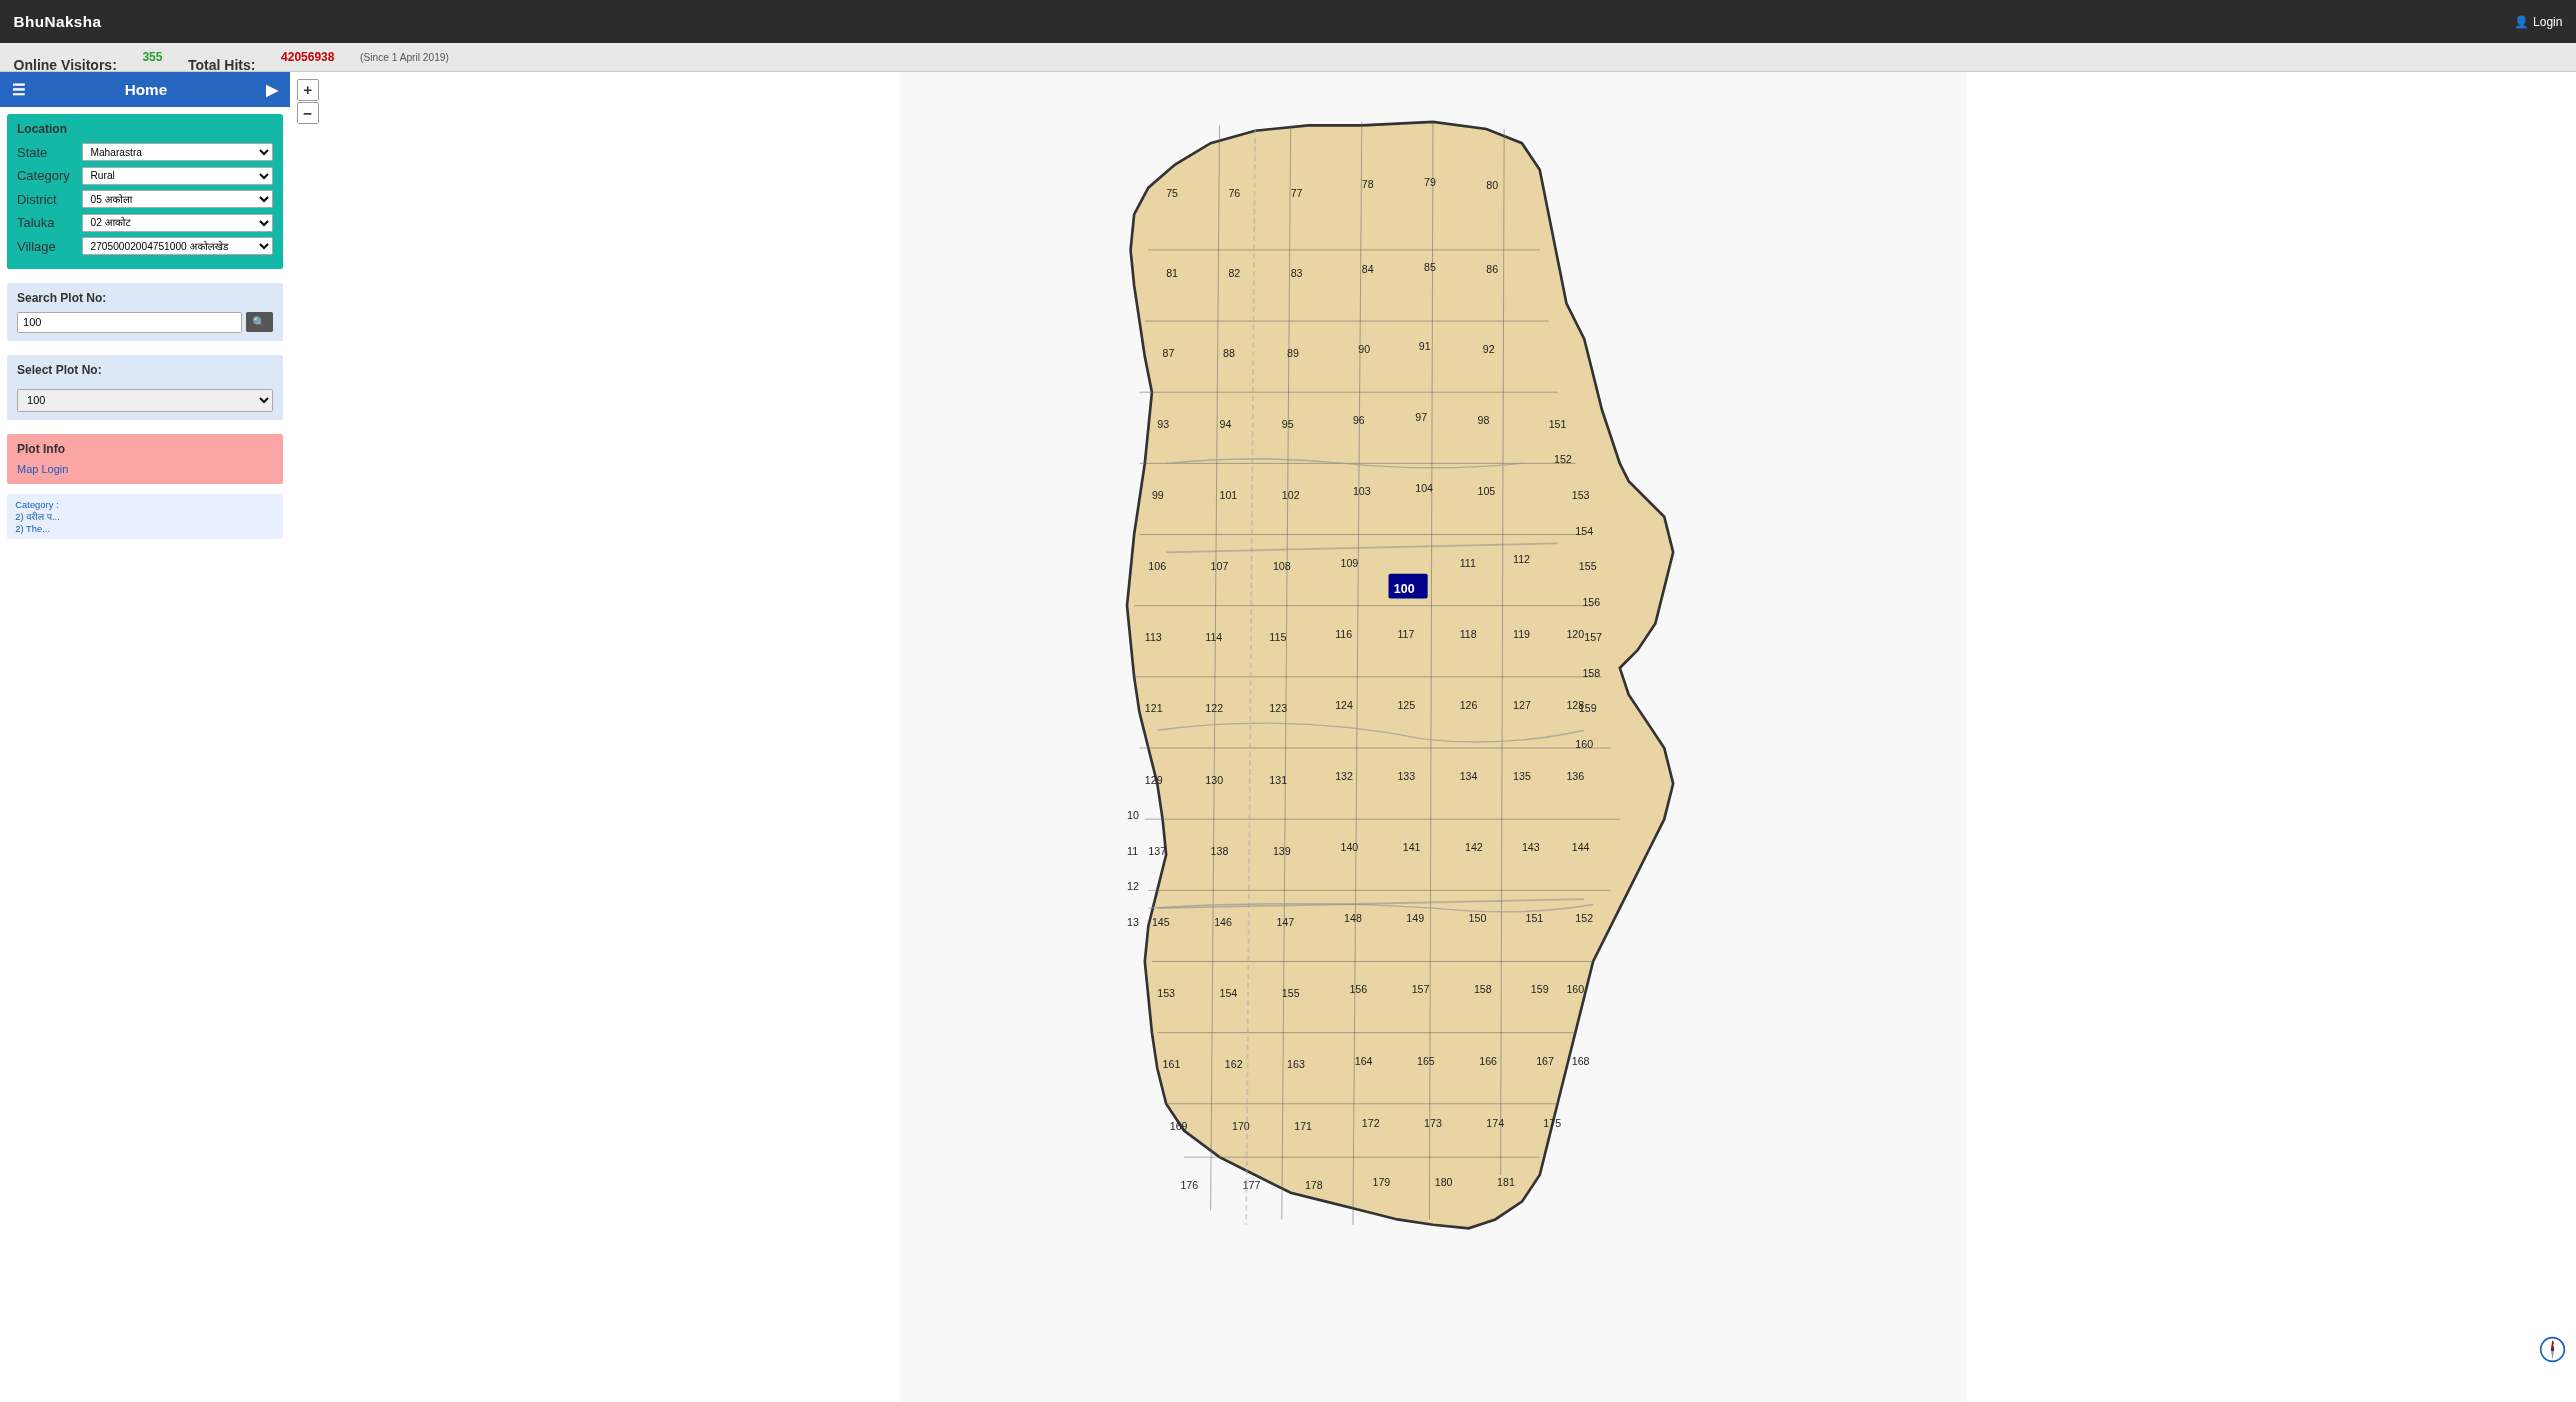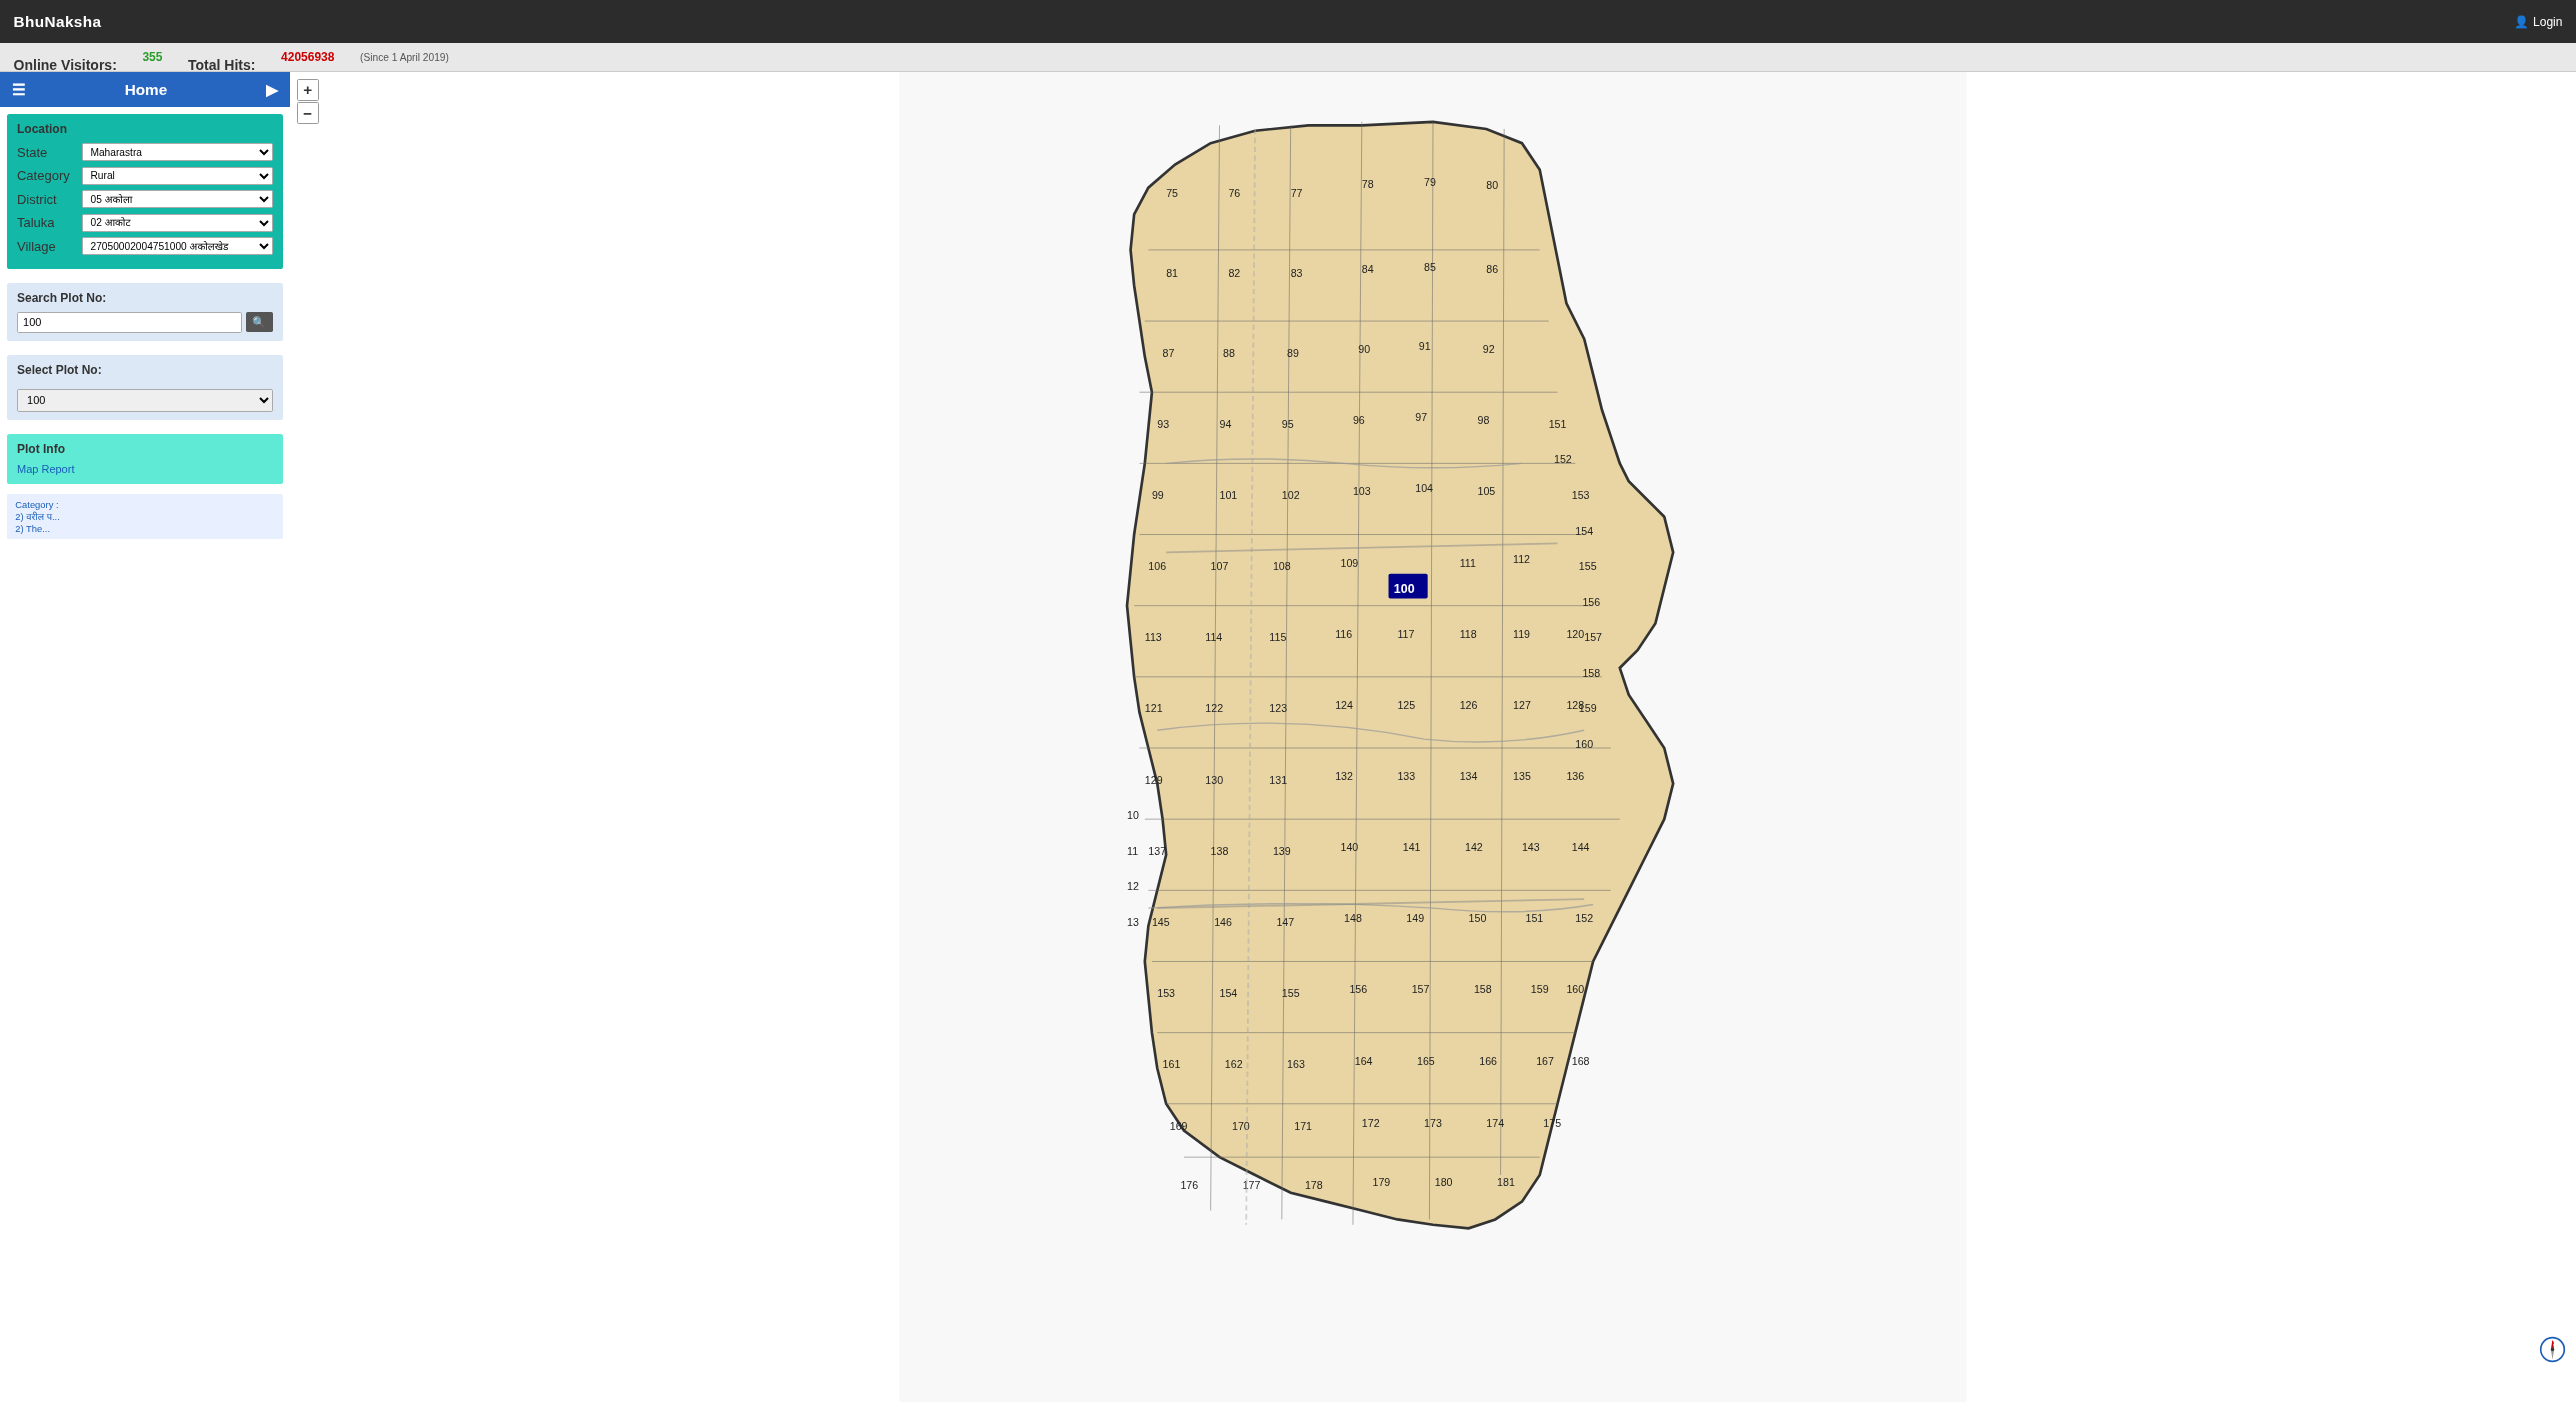--- a/index.html
+++ b/index.html
@@ -157,21 +157,21 @@
       width: 100%;
       padding: 3.4px 5.1px;
       font-size: 11px;
       border: 0.9px solid #aaa;
       border-radius: 1.7px;
       margin-top: 5.1px;
     }
 
     
     .section-actions {
-      background: #5eead4;
+      background: #fca5a5;
       margin: 6.8px;
       border-radius: 2.6px;
       padding: 8.5px 10.2px;
     }
     .action-title {
       font-size: 12px;
       font-weight: bold;
       color: #333;
       margin-bottom: 6.8px;
     }
@@ -339,21 +339,21 @@
 
     <div class="section-select">
       <div class="section-title">Select Plot No:</div>
       <select>
         <option>100</option>
       </select>
     </div>
 
     <div class="section-actions">
       <div class="action-title">Plot Info</div>
-      <a class="action-link">Map Report</a>
+      <a class="action-link">Map Login</a>
     </div>
 
     <div class="sidebar-bottom-overlay">
       <div>Category :</div>
       <div>2) वरील प...</div>
       <div>2) The...</div>
     </div>
 
   </div>
 

